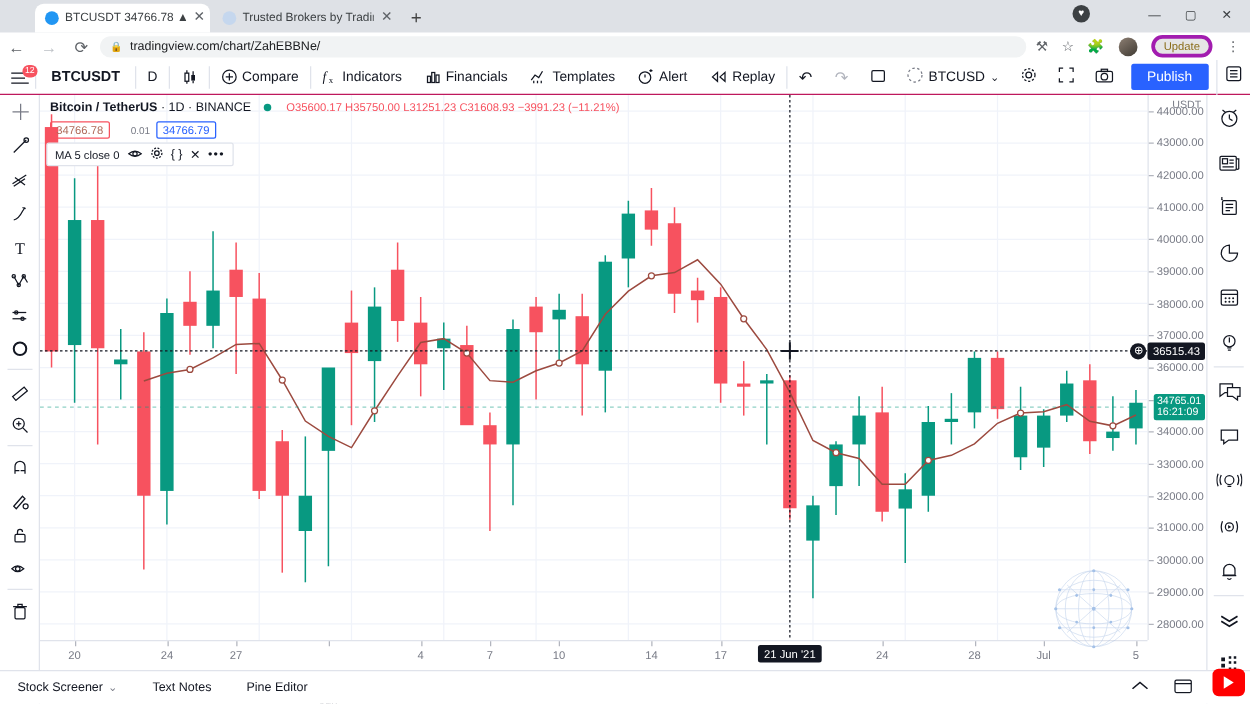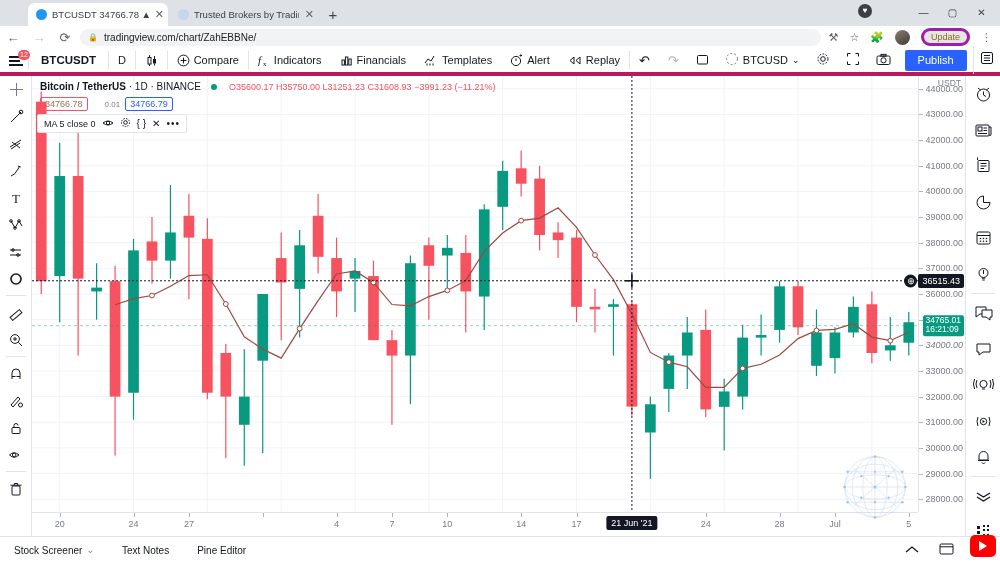--- a/index.html
+++ b/index.html
@@ -41,21 +41,21 @@
      background:linear-gradient(145deg,#8d7f73,#3f3a33); }
   #update-pill { border:3px solid #a21caf; color:#8a6d1a; border-radius:9px;
      font-size:9px; padding:1px 7px; background:#e5e5e5; }
   #kebab { font-size:11px; color:#5f6368; letter-spacing:0; }
 
   
   #tv { position:absolute; left:0; top:48px; width:1000px; height:515px; background:#fff; }
 
   
   #tv-top { position:absolute; left:0; top:0; width:1000px; height:28px;
-     border-bottom:4px solid #be185d; display:flex; align-items:center; }
+     border-bottom:1px solid #be185d; display:flex; align-items:center; }
   #hamb { width:31px; height:28px; position:relative; }
   #hamb .ln { position:absolute; left:9px; width:14px; height:1.5px; background:#131722; }
   #hamb .ln:nth-child(1){ top:10px;} #hamb .ln:nth-child(2){ top:14px; width:11px;}
   #hamb .ln:nth-child(3){ top:18px;}
   #hamb .badge { position:absolute; left:18px; top:4px; background:#f7525f; color:#fff;
      font-size:7px; line-height:10px; height:10px; min-width:11px; padding:0 2px;
      border-radius:6px; text-align:center; }
   .tsep { width:1px; height:18px; background:#e0e3eb; }
   .tbtn { height:28px; display:flex; align-items:center; gap:4px; padding:0 9px;
      font-size:11px; color:#131722; white-space:nowrap; }
@@ -714,21 +714,21 @@
         <div class="ptick" style="top: 141.059px;">39000.00</div>
         <div class="ptickmark" style="top: 141.059px;"></div>
         <div class="ptick" style="top: 166.706px;">38000.00</div>
         <div class="ptickmark" style="top: 166.706px;"></div>
         <div class="ptick" style="top: 192.353px;">37000.00</div>
         <div class="ptickmark" style="top: 192.353px;"></div>
         <div class="ptick" style="top: 218px;">36000.00</div>
         <div class="ptickmark" style="top: 218px;"></div>
         <div class="ptick" style="top: 243.647px;">35000.00</div>
         <div class="ptickmark" style="top: 243.647px;"></div>
-        <div class="ptick" style="top: 269.294px; font-style: italic;">34000.00</div>
+        <div class="ptick" style="top: 269.294px;">34000.00</div>
         <div class="ptickmark" style="top: 269.294px;"></div>
         <div class="ptick" style="top: 294.941px;">33000.00</div>
         <div class="ptickmark" style="top: 294.941px;"></div>
         <div class="ptick" style="top: 320.588px;">32000.00</div>
         <div class="ptickmark" style="top: 320.588px;"></div>
         <div class="ptick" style="top: 346.235px;">31000.00</div>
         <div class="ptickmark" style="top: 346.235px;"></div>
         <div class="ptick" style="top: 371.882px;">30000.00</div>
         <div class="ptickmark" style="top: 371.882px;"></div>
         <div class="ptick" style="top: 397.529px;">29000.00</div>

